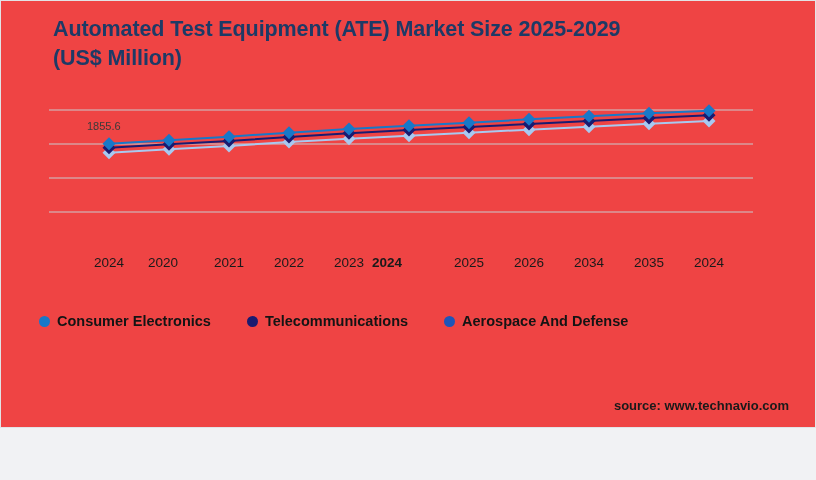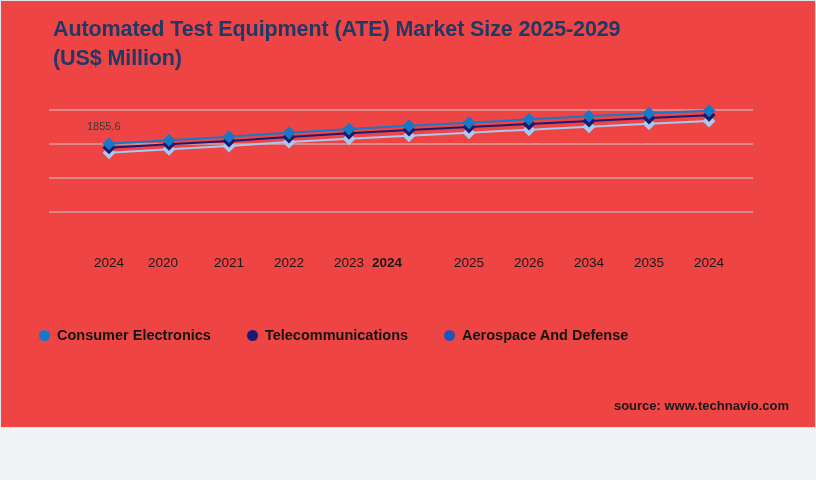--- a/index.html
+++ b/index.html
@@ -57,21 +57,21 @@
     position: absolute;
     left: 86px;
     top: 119px;
     font-size: 11px;
     color: #3a3a3a;
     white-space: nowrap;
   }
   #legend {
     position: absolute;
     left: 38px;
-    top: 326px;
+    top: 312px;
     display: flex;
     align-items: center;
     gap: 0px;
   }
   .legend-item {
     display: flex;
     align-items: center;
     margin-right: 36px;
   }
   .legend-dot {

